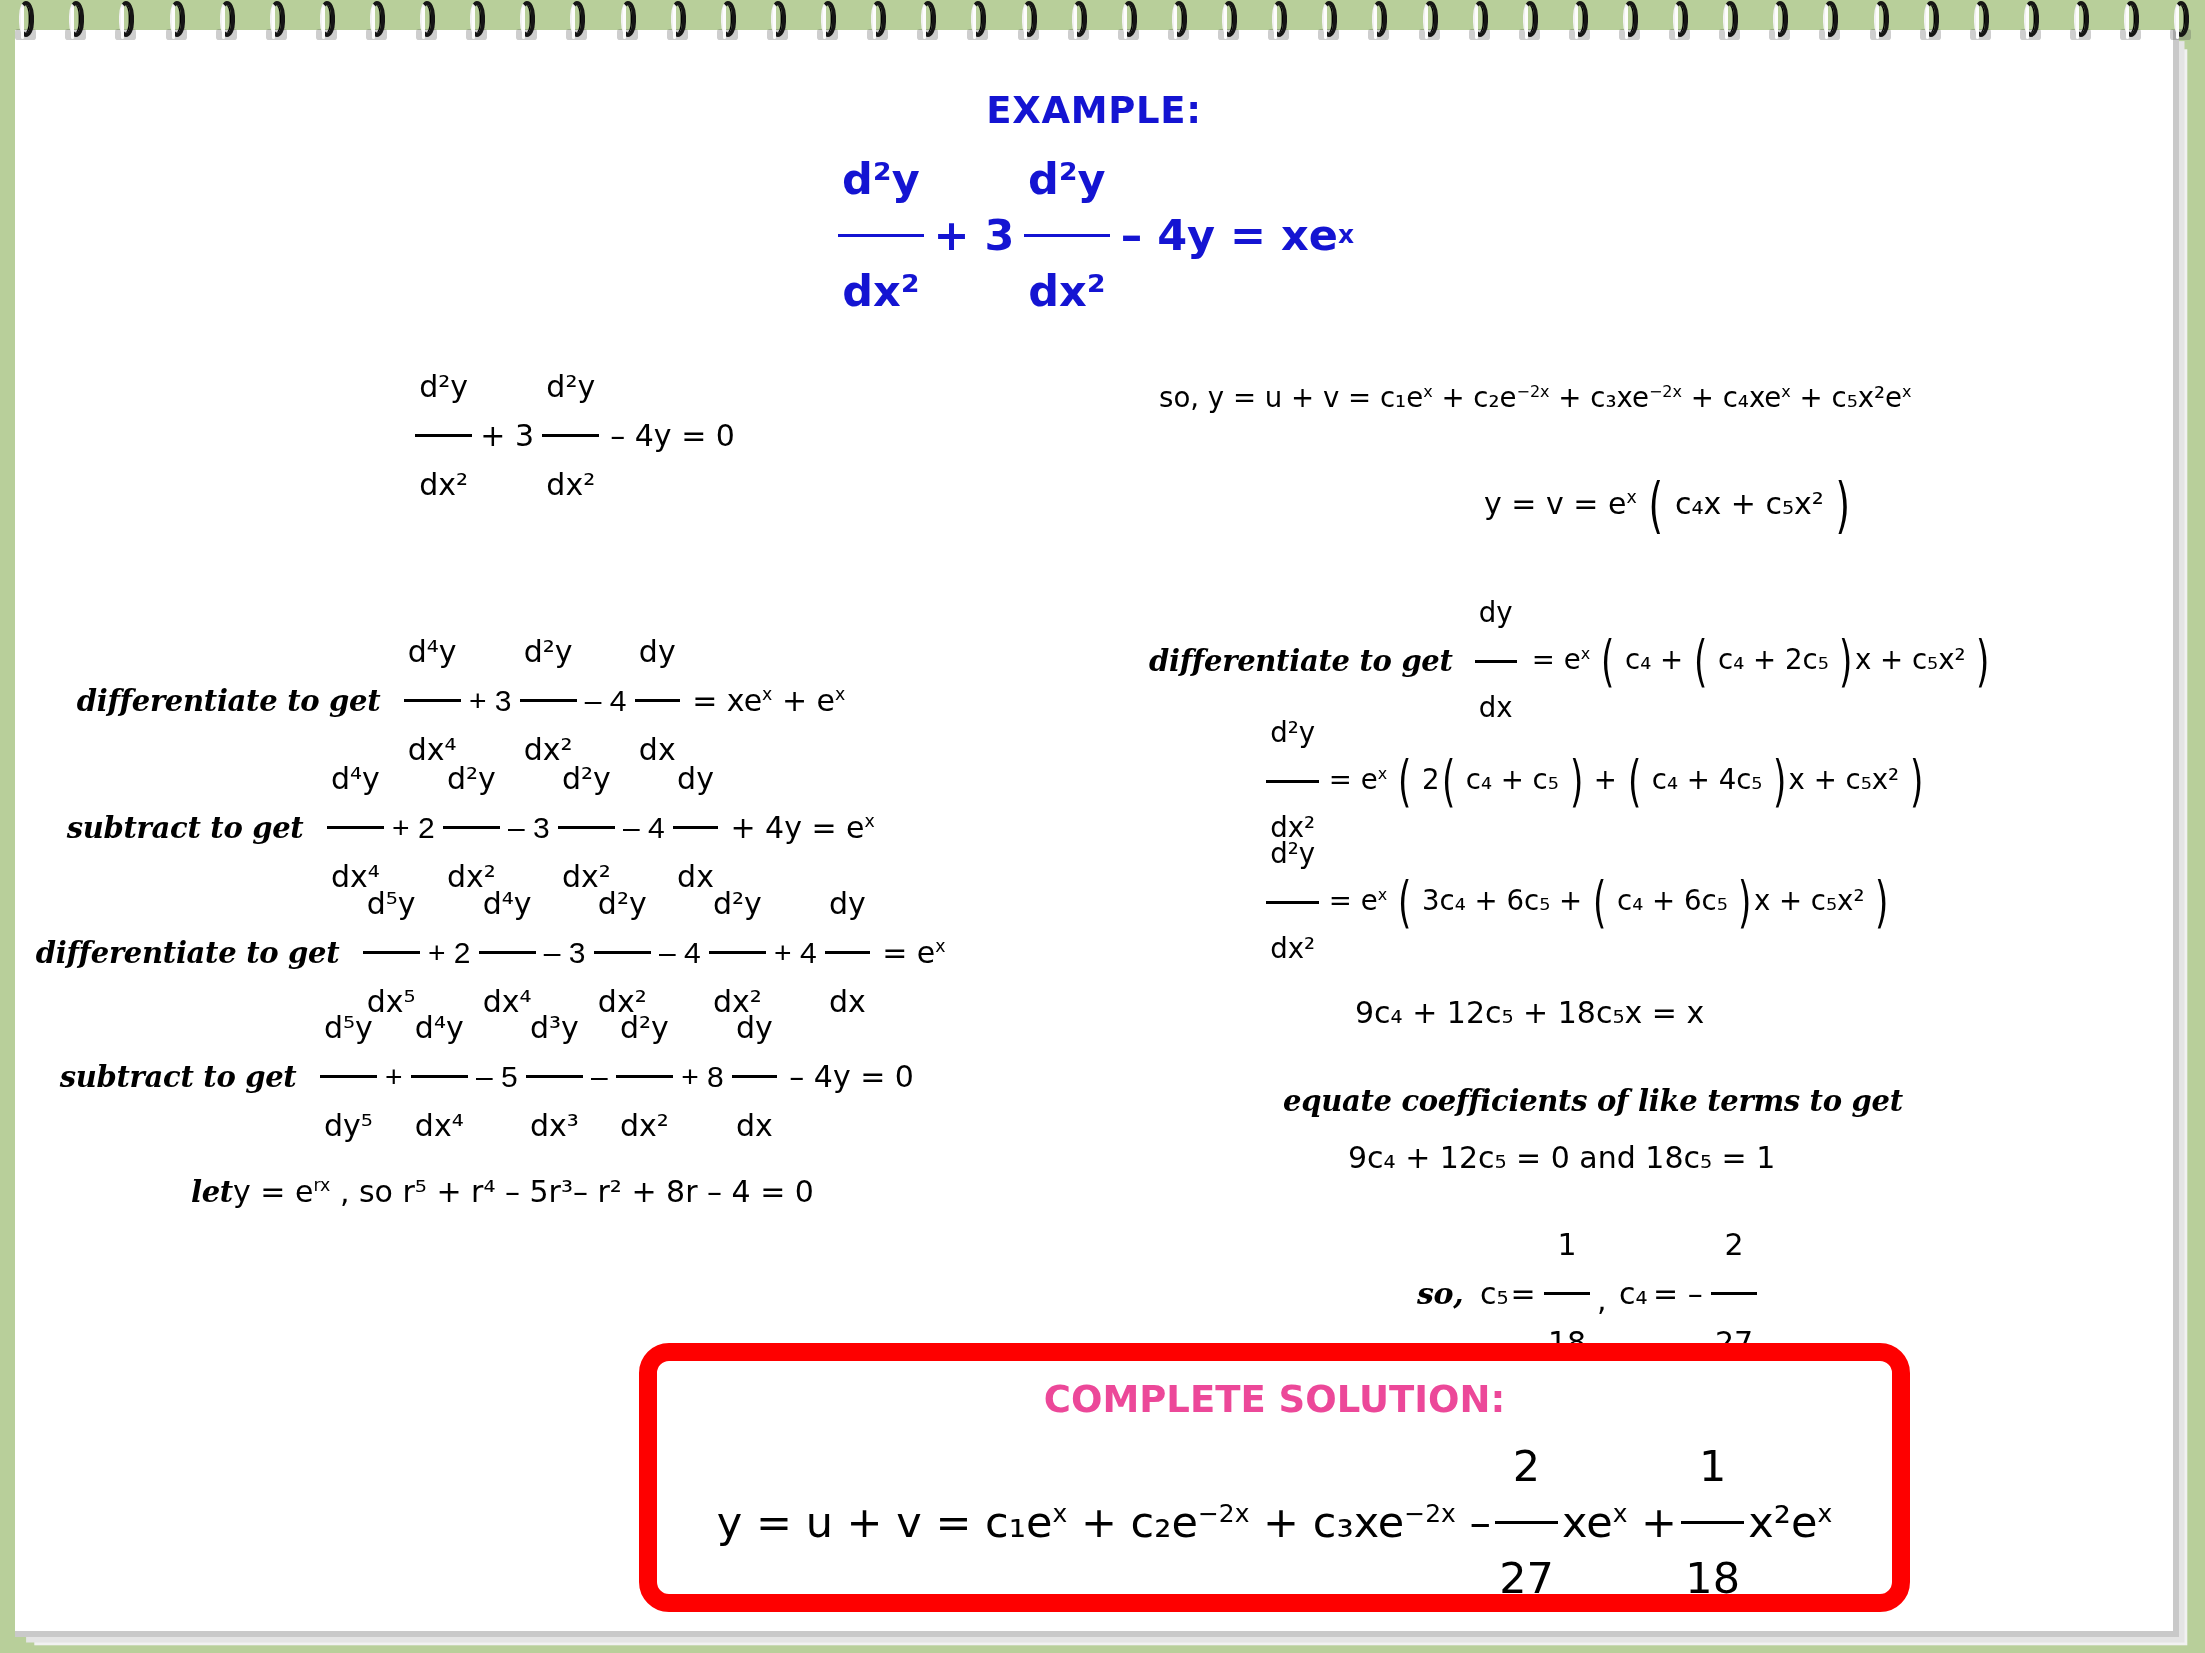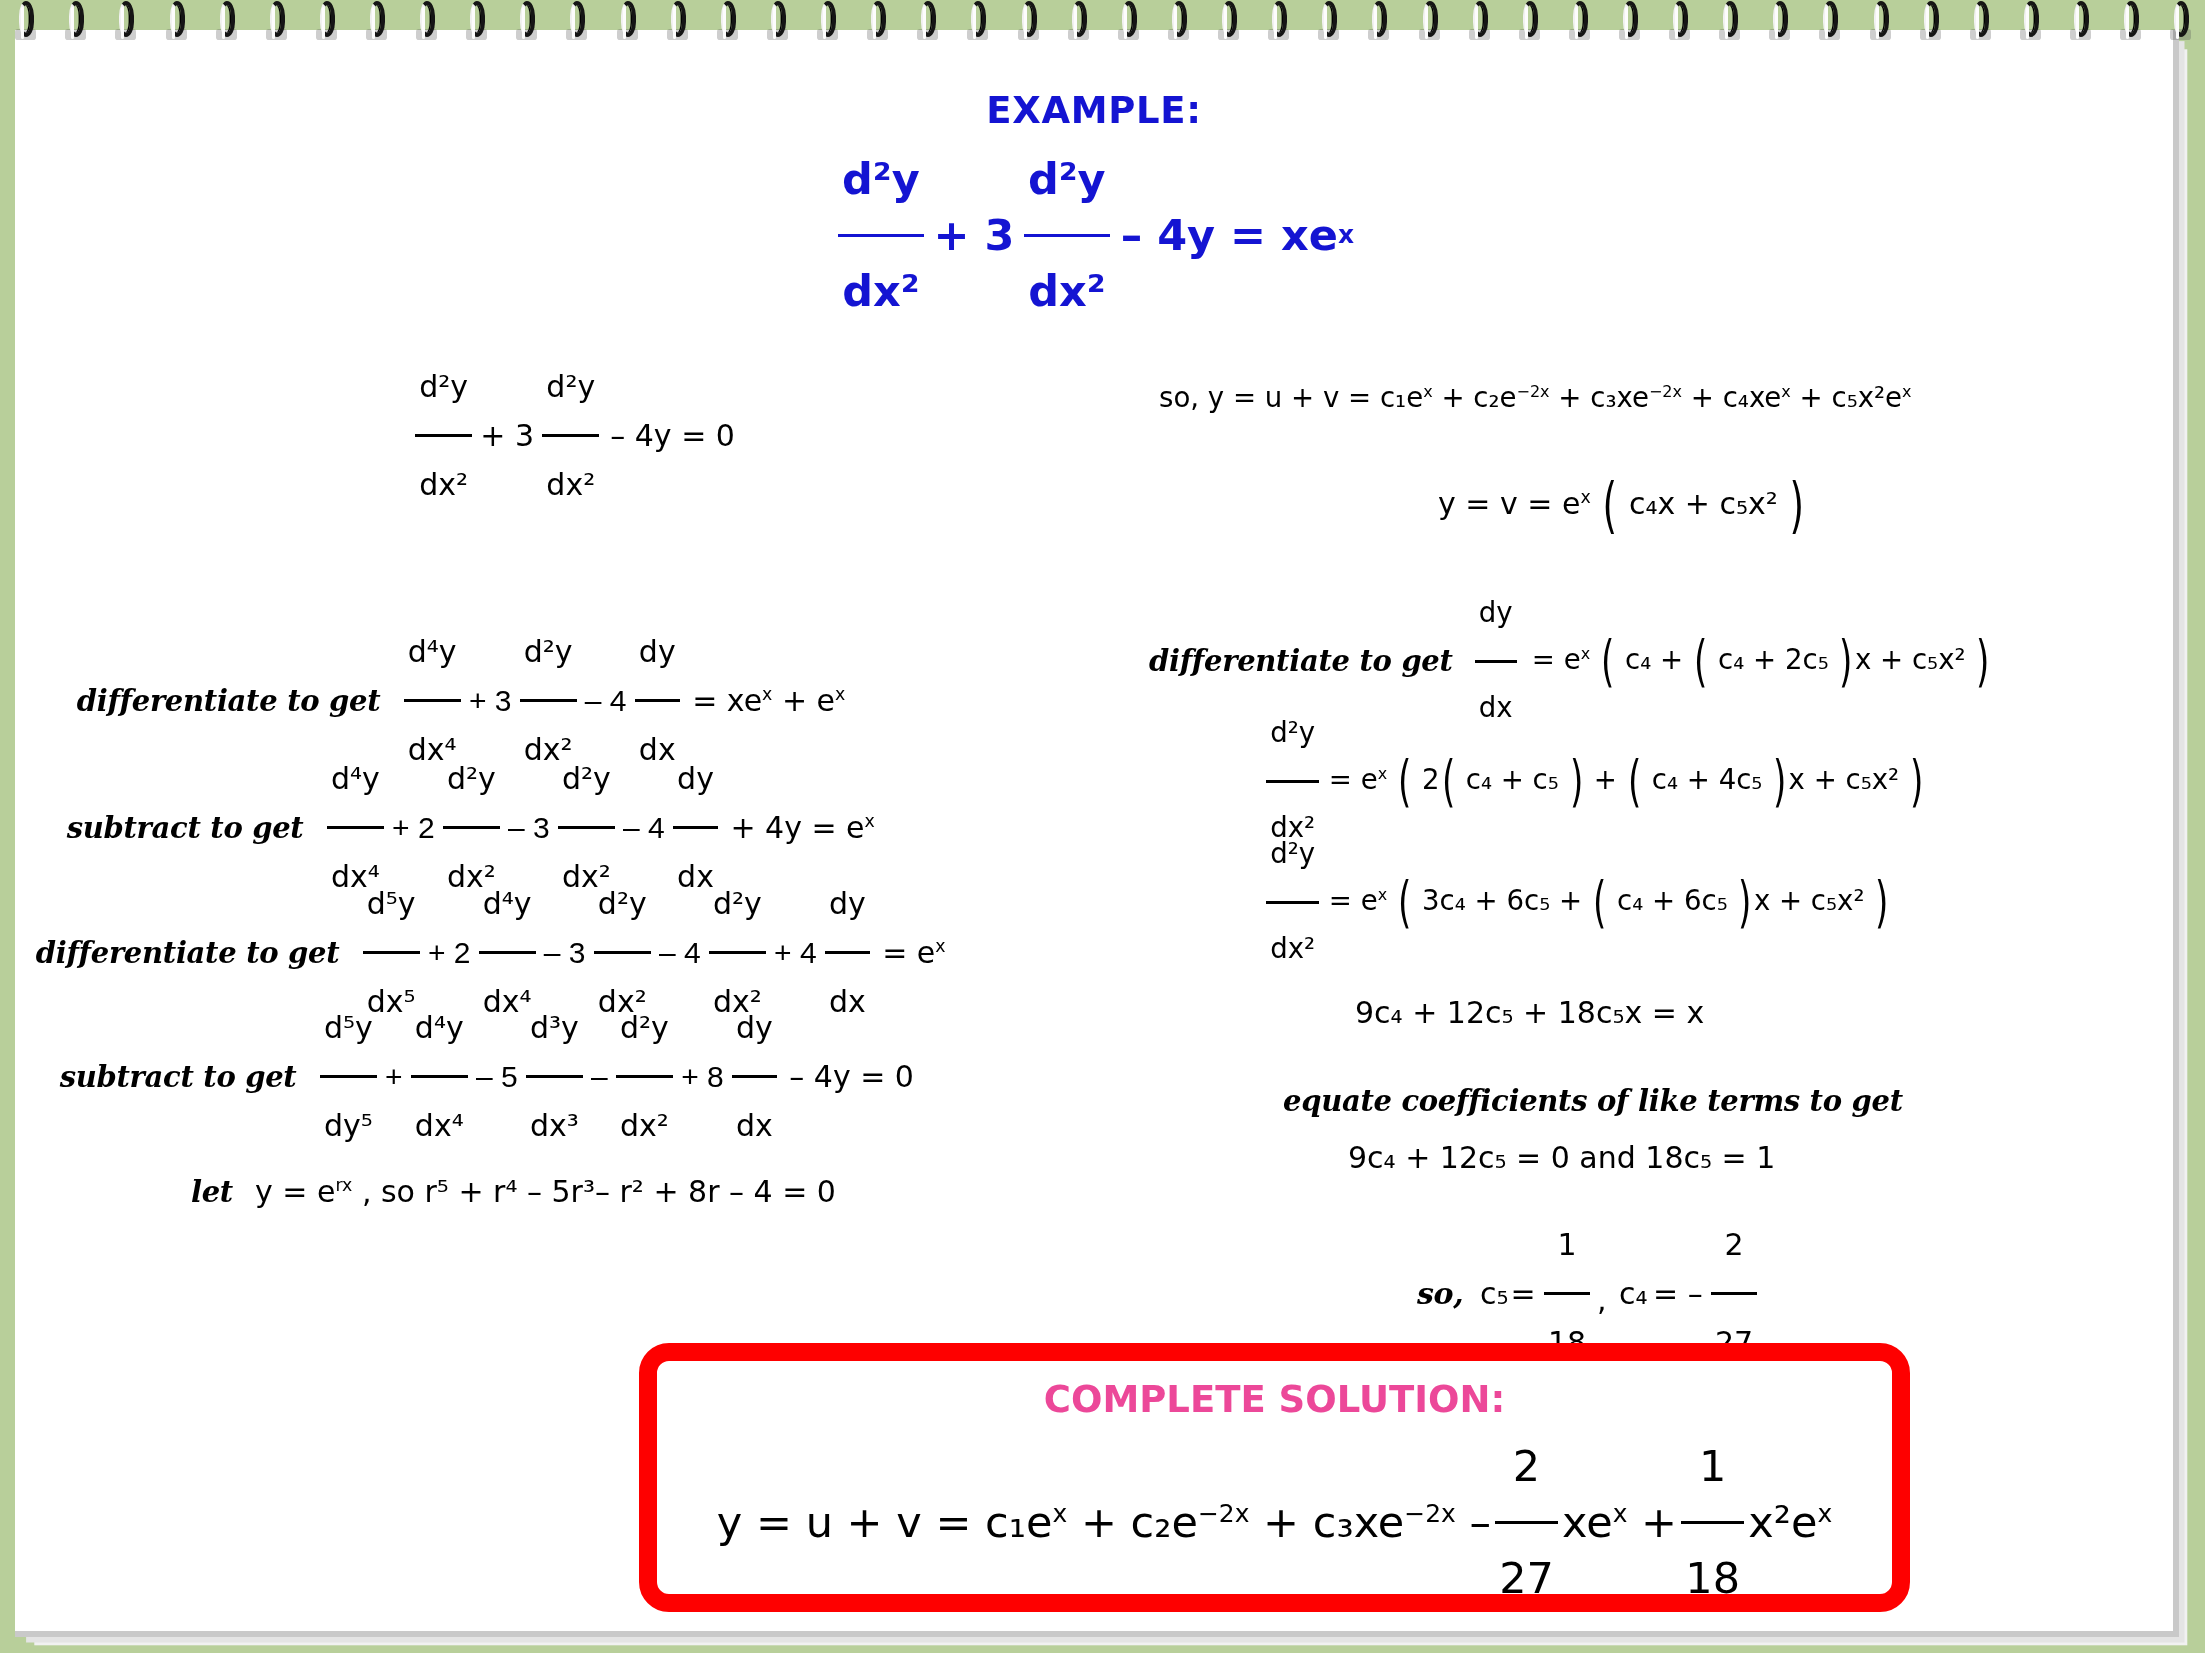--- a/index.html
+++ b/index.html
@@ -485,30 +485,30 @@
           <span class="frac eq m">
             <span class="num">dy</span>
             <span class="bar"></span>
             <span class="den">dx</span>
           </span>
           <span class="eq m" style="margin-left: 8.3px;">– 4y = 0</span>
         </div>
       </div>
 
   <div class="abs m eq" style="left:176px;top:1144px;display:flex;align-items:baseline;">
-    <span class="lbl step-lbl" style="margin-right:22px;">let</span>
+    <span class="lbl step-lbl" style="margin-right:0;">let</span>
     <span id="chareq">y = e<sup>rx</sup> , so r⁵ + r⁴ – 5r³– r² + 8r – 4 = 0</span>
   </div>
 
 
   <div class="abs m eq-sm" style="left:1144px;top:351px;">
     <span id="genform">so,  y = u + v = c₁e<sup>x</sup> + c₂e<sup>−2x</sup> + c₃xe<sup>−2x</sup> + c₄xe<sup>x</sup> + c₅x²e<sup>x</sup></span>
   </div>
 
-  <div class="abs m eq" style="left:1423px;top:451px;">
+  <div class="abs m eq" style="left:1469px;top:451px;">
     <span id="partform">y = v = e<sup>x</sup> <span class="paren">(</span> c₄x + c₅x² <span class="paren">)</span></span>
   </div>
 
   <div class="abs m eq-sm" style="left:1134px;top:569px;display:flex;align-items:center;">
     <span class="lbl step-lbl" style="margin-right:18px;">differentiate to get</span>
     <span class="frac">
       <span class="num">dy</span>
       <span class="bar"></span>
       <span class="den">dx</span>
     </span>

